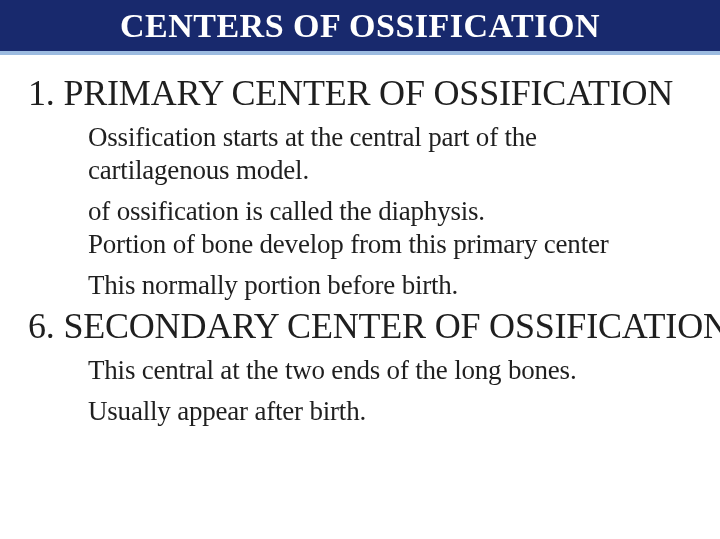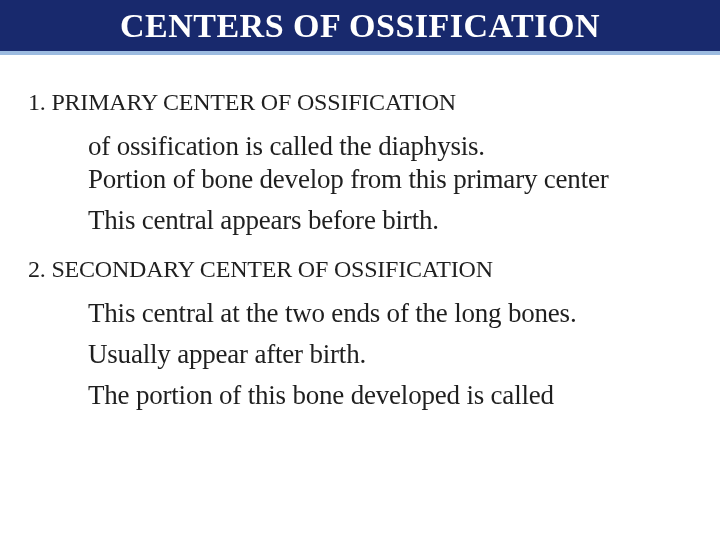--- a/index.html
+++ b/index.html
@@ -28,24 +28,24 @@
     font-size: 34px;
     font-weight: bold;
     letter-spacing: 0.5px;
     white-space: nowrap;
   }
   .body {
     padding: 15px 20px 0 28px;
     color: var(--body-text, #1f1f1f);
   }
   .section-heading {
-    font-size: 24px;
+    font-size: 36px;
     line-height: 33px;
     letter-spacing: -0.2px;
-    margin: 16px 0 11px 0;
+    margin: 7px 0 11px 0;
     white-space: nowrap;
   }
   .item {
     margin: 0 0 8px 60px;
     font-size: 27px;
     line-height: 33px;
     letter-spacing: -0.2px;
   }
   .line {
     white-space: nowrap;
@@ -57,38 +57,41 @@
 <div class="slide">
 
   <div class="title-bar">
     <div class="title-text">CENTERS OF OSSIFICATION</div>
   </div>
 
   <div class="body">
 
     <div class="section-heading">1. PRIMARY CENTER OF OSSIFICATION</div>
 
+    <div class="item">
+      <div class="line">Ossification starts at the central part of the</div>
+      <div class="line">cartilagenous model.</div>
+    </div>
 
     <div class="item">
       <div class="line">of ossification is called the diaphysis.</div>
       <div class="line">Portion of bone develop from this primary center</div>
     </div>
 
     <div class="item">
-      <div class="line">This central appears before birth.</div>
+      <div class="line">This normally portion before birth.</div>
     </div>
 
-    <div class="section-heading">2. SECONDARY CENTER OF OSSIFICATION</div>
+    <div class="section-heading">6. SECONDARY CENTER OF OSSIFICATION</div>
 
     <div class="item">
       <div class="line">This central at the two ends of the long bones.</div>
     </div>
 
     <div class="item">
       <div class="line">Usually appear after birth.</div>
     </div>
 
     <div class="item">
-      <div class="line">The portion of this bone developed is called</div>
     </div>
 
   </div>
 </div>
 
 </body></html>

